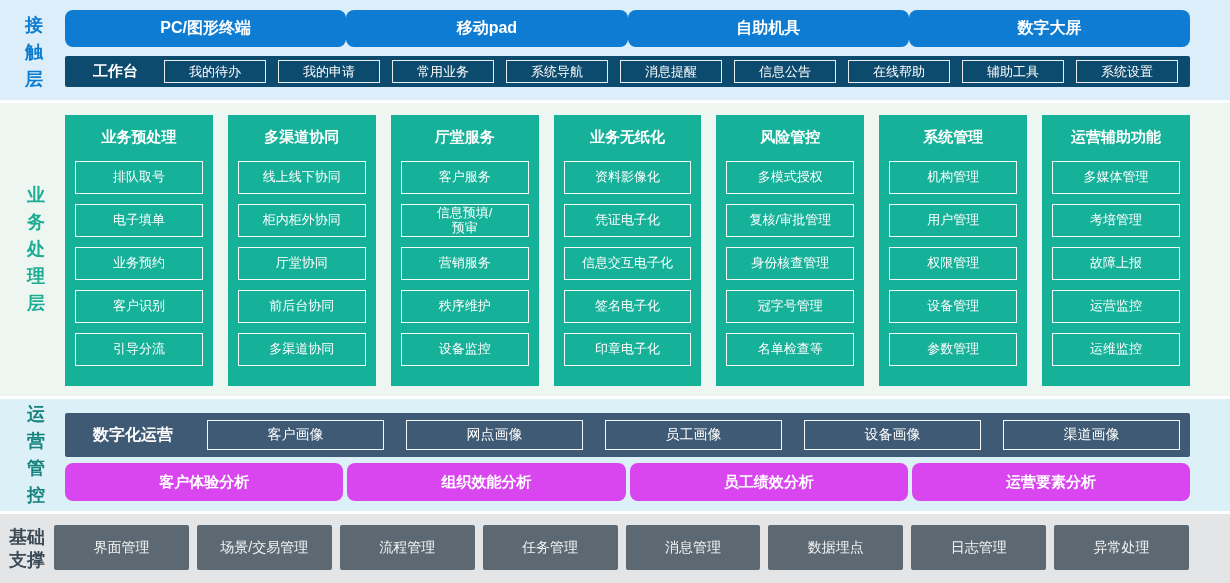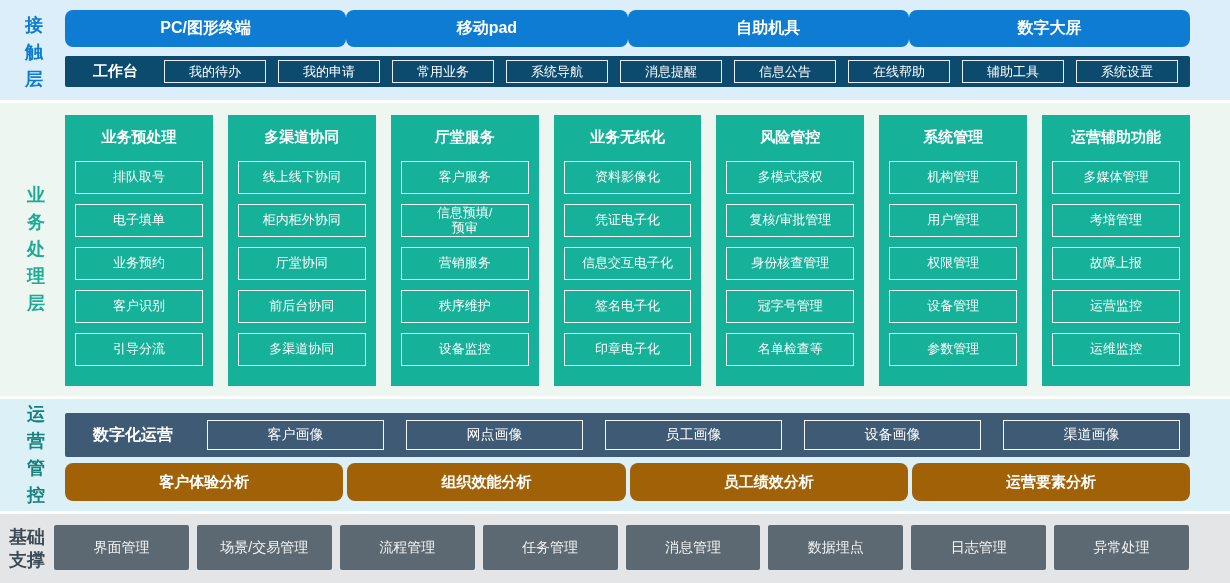--- a/index.html
+++ b/index.html
@@ -54,21 +54,21 @@
   .digital-bar { position: absolute; left: 65px; top: 413px; width: 1125px; height: 44px;
             background: #3e5a74; border-radius: 2px; display: flex; align-items: center;
             padding: 0 10px 0 28px; gap: 22px; }
   .dg-label { color: #fff; font-weight: bold; font-size: 16px; margin-right: 12px;
             white-space: nowrap; }
   .dg-item { flex: 1; height: 30px; border: 1.5px solid rgba(255,255,255,.95);
             color: #fff; font-size: 14px; display: flex; align-items: center;
             justify-content: center; white-space: nowrap; }
   .analysis-row { position: absolute; left: 65px; top: 463px; width: 1125px; height: 38px;
             display: flex; gap: 4px; }
-  .an-item { flex: 1; background: #a16207; border-radius: 8px; color: #fff;
+  .an-item { flex: 1; background: #d946ef; border-radius: 8px; color: #fff;
             font-weight: bold; font-size: 15px; display: flex; align-items: center;
             justify-content: center; }
 
   
   .foundation-row { position: absolute; left: 54px; top: 525px; width: 1135px; height: 45px;
             display: flex; gap: 8px; }
   .fd-item { flex: 1; background: #5d6972; border-radius: 2px; color: #f2f4f5;
             font-size: 14px; display: flex; align-items: center; justify-content: center;
             white-space: nowrap; }
 </style>

